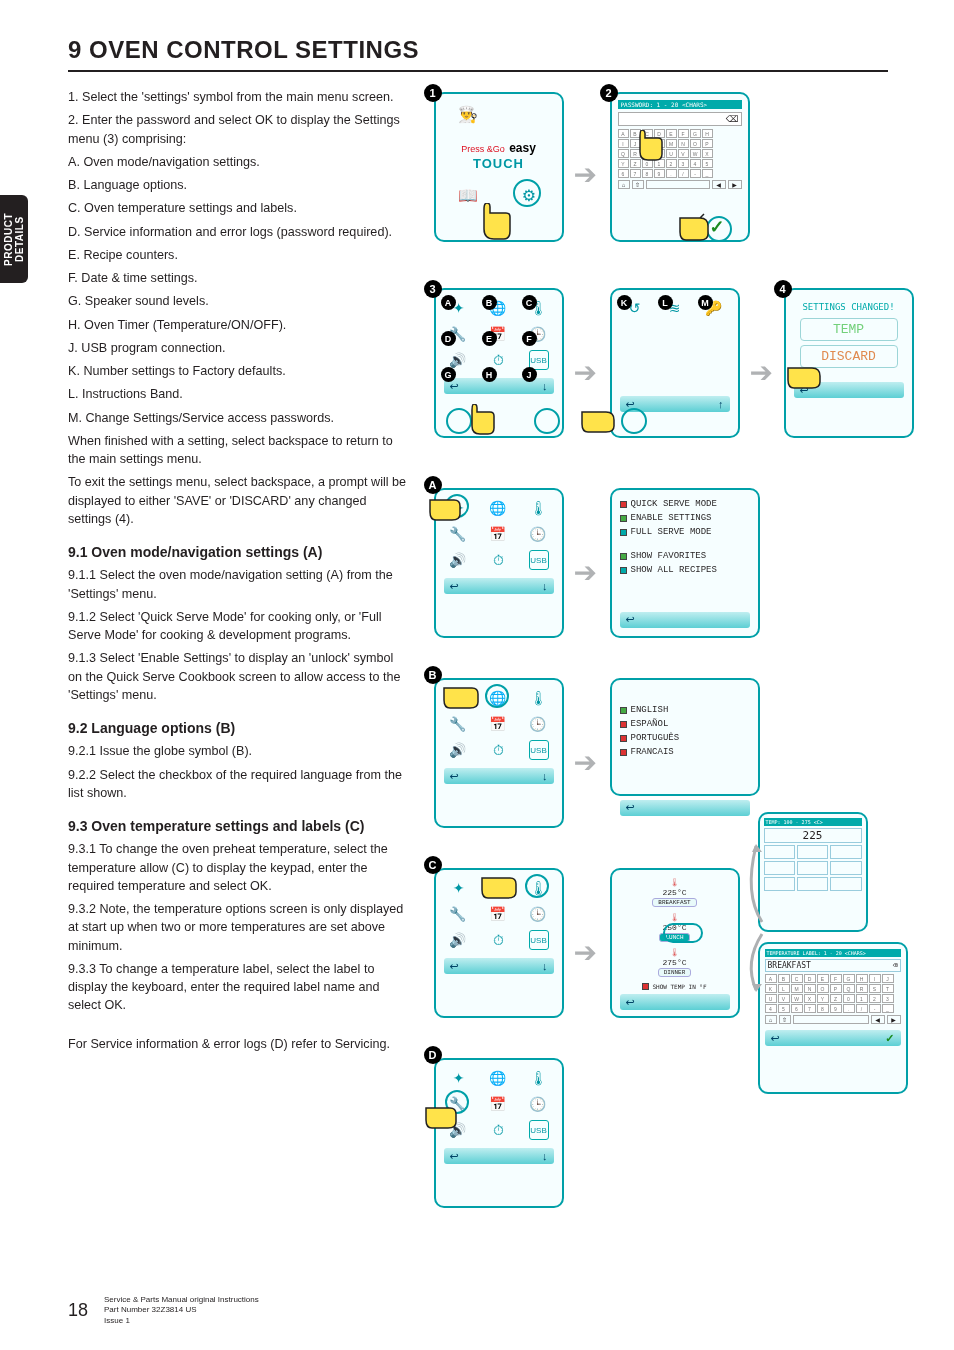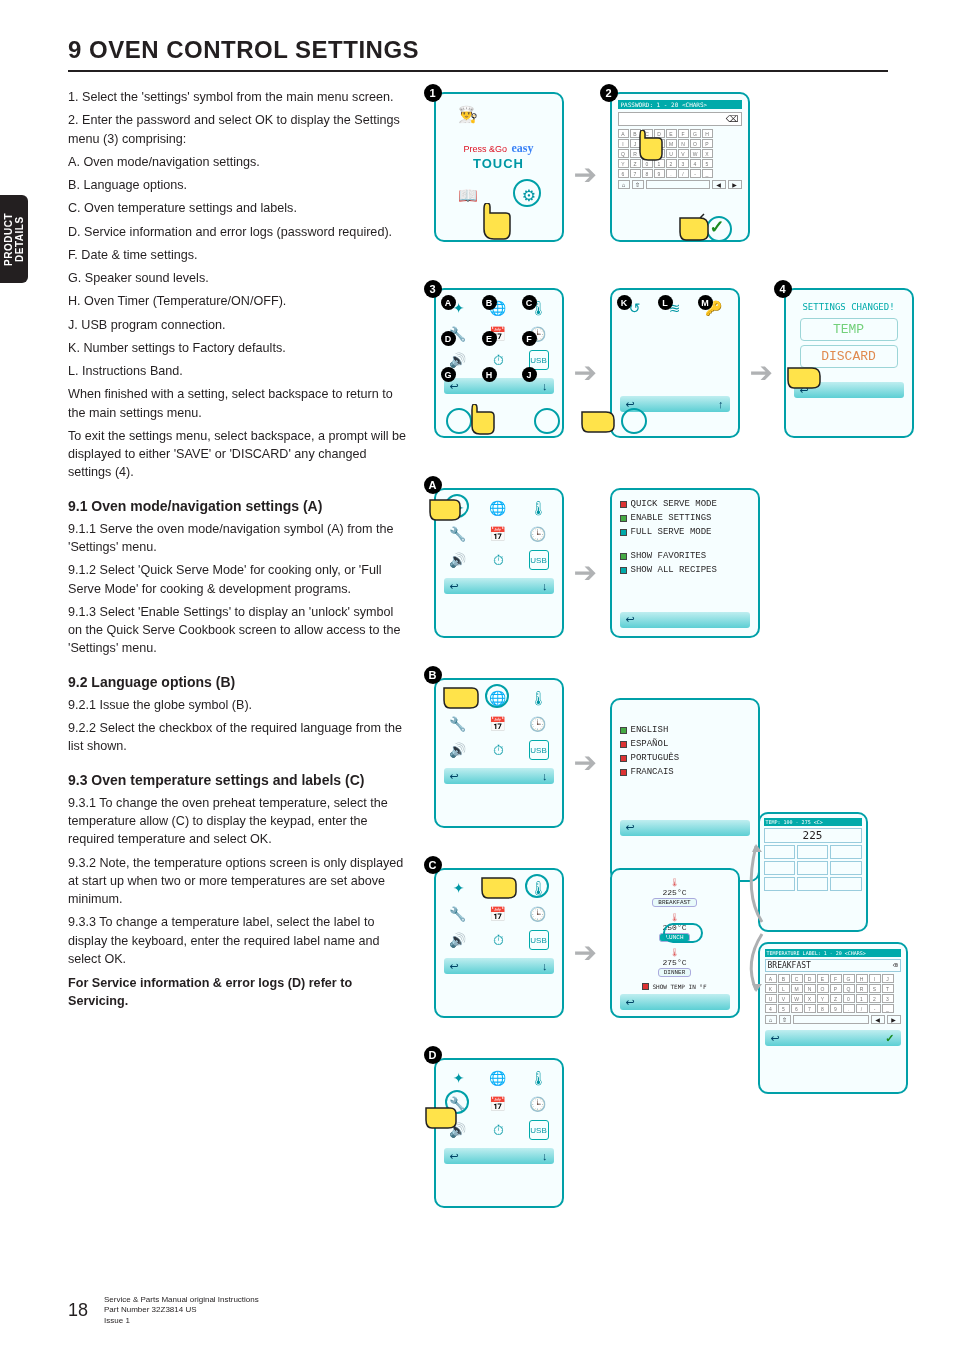--- a/index.html
+++ b/index.html
@@ -161,21 +161,21 @@
   }
   .pagefoot .pn { font-size: 18px; font-weight: 400; }
   .pagefoot .ft { font-size: 8px; line-height: 1.3; }
 
   .circle-mark {
     position:absolute; border:2px solid #00a0a8; border-radius:50%;
     z-index:3; pointer-events:none;
   }
   .touch-logo { text-align:center; }
   .touch-logo .p1 { color:#d12; font-size:9px; font-weight:400; }
-  .touch-logo .p2 { color:#3b82f6; font-size:12px; font-weight:700;font-family:Liberation Serif, serif; }
+  .touch-logo .p2 { color:#000000; font-size:12px; font-weight:700; }
   .touch-logo .p3 { color:#0097a4; font-size:13px; font-weight:700; letter-spacing:1px; }
 
 </style>
 </head>
 <body>
 
 <div class="side-tab">
   <div class="side-tab-text">
     <span>PRODUCT</span><br><span>DETAILS</span>
   </div>
@@ -187,43 +187,45 @@
 
   <div class="cols">
 
     <div class="left">
       <p>1. Select the 'settings' symbol from the main menu screen.</p>
       <p>2. Enter the password and select OK to display the Settings menu (3) comprising:</p>
       <p>A. Oven mode/navigation settings.</p>
       <p>B. Language options.</p>
       <p>C. Oven temperature settings and labels.</p>
       <p>D. Service information and error logs (password required).</p>
+      <p>E. Recipe counters.</p>
       <p>F. Date &amp; time settings.</p>
       <p>G. Speaker sound levels.</p>
       <p>H. Oven Timer (Temperature/ON/OFF).</p>
       <p>J. USB program connection.</p>
       <p>K. Number settings to Factory defaults.</p>
       <p>L. Instructions Band.</p>
+      <p>M. Change Settings/Service access passwords.</p>
       <p>When finished with a setting, select backspace to return to the main settings menu.</p>
       <p>To exit the settings menu, select backspace, a prompt will be displayed to either 'SAVE' or 'DISCARD' any changed settings (4).</p>
 
       <h2>9.1  Oven mode/navigation settings (A)</h2>
-      <p>9.1.1  Serve the oven mode/navigation symbol (A) from the 'Settings' menu.</p>
+      <p>9.1.1  Select the oven mode/navigation setting (A) from the 'Settings' menu.</p>
       <p>9.1.2  Select 'Quick Serve Mode' for cooking only, or 'Full Serve Mode' for cooking &amp; development programs.</p>
       <p>9.1.3  Select 'Enable Settings' to display an 'unlock' symbol on the Quick Serve Cookbook screen to allow access to the 'Settings' menu.</p>
 
       <h2>9.2  Language options (B)</h2>
       <p>9.2.1  Issue the globe symbol (B).</p>
       <p>9.2.2  Select the checkbox of the required language from the list shown.</p>
 
       <h2>9.3  Oven temperature settings and labels (C)</h2>
       <p>9.3.1  To change the oven preheat temperature, select the temperature allow (C) to display the keypad, enter the required temperature and select OK.</p>
       <p>9.3.2  Note, the temperature options screen is only displayed at start up when two or more temperatures are set above minimum.</p>
       <p>9.3.3  To change a temperature label, select the label to display the keyboard, enter the required label name and select OK.</p>
-      <p style="font-weight:700;margin-top:6px">For Service information &amp; error logs (D) refer to Servicing.</p>
+      <p style="font-weight:400;margin-top:20px">For Service information &amp; error logs (D) refer to Servicing.</p>
     </div>
 
     <div class="right">
 
       <div class="badge" style="left:-2px;top:-4px">1</div>
       <div class="screen" style="left:8px;top:4px;width:130px;height:150px">
         <div class="icon-grid" style="grid-template-columns:1fr 1fr;gap:12px 12px">
           <span class="ico">👨‍🍳</span>
           <span></span>
           <div class="touch-logo" style="grid-column:1/3">
@@ -444,21 +446,21 @@
         </div>
         <div class="screen-footer">
             <span>↩</span>
             <span>↓</span>
           </div>
       </div>
       <svg class="hand" style="left:14px;top:592px" width="44" height="36">
           <path d="M4 8 L32 8 Q38 8 38 14 L38 22 Q38 28 30 28 L10 28 Q4 28 4 20 Z" fill="#ffe34a" stroke="#222" stroke-width="1.5"></path>
         </svg>
       <span class="arrow-big" style="left:148px;top:658px">➔</span>
-      <div class="screen" style="left:184px;top:610px;width:150px;height:184px">
+      <div class="screen" style="left:184px;top:590px;width:150px;height:118px">
         <div class="menu-list" style="margin-top:16px">
           <div>
               <span class="cb green"></span>
               <span>ENGLISH</span>
             </div>
           <div>
               <span class="cb red"></span>
               <span>ESPAÑOL</span>
             </div>
           <div>

